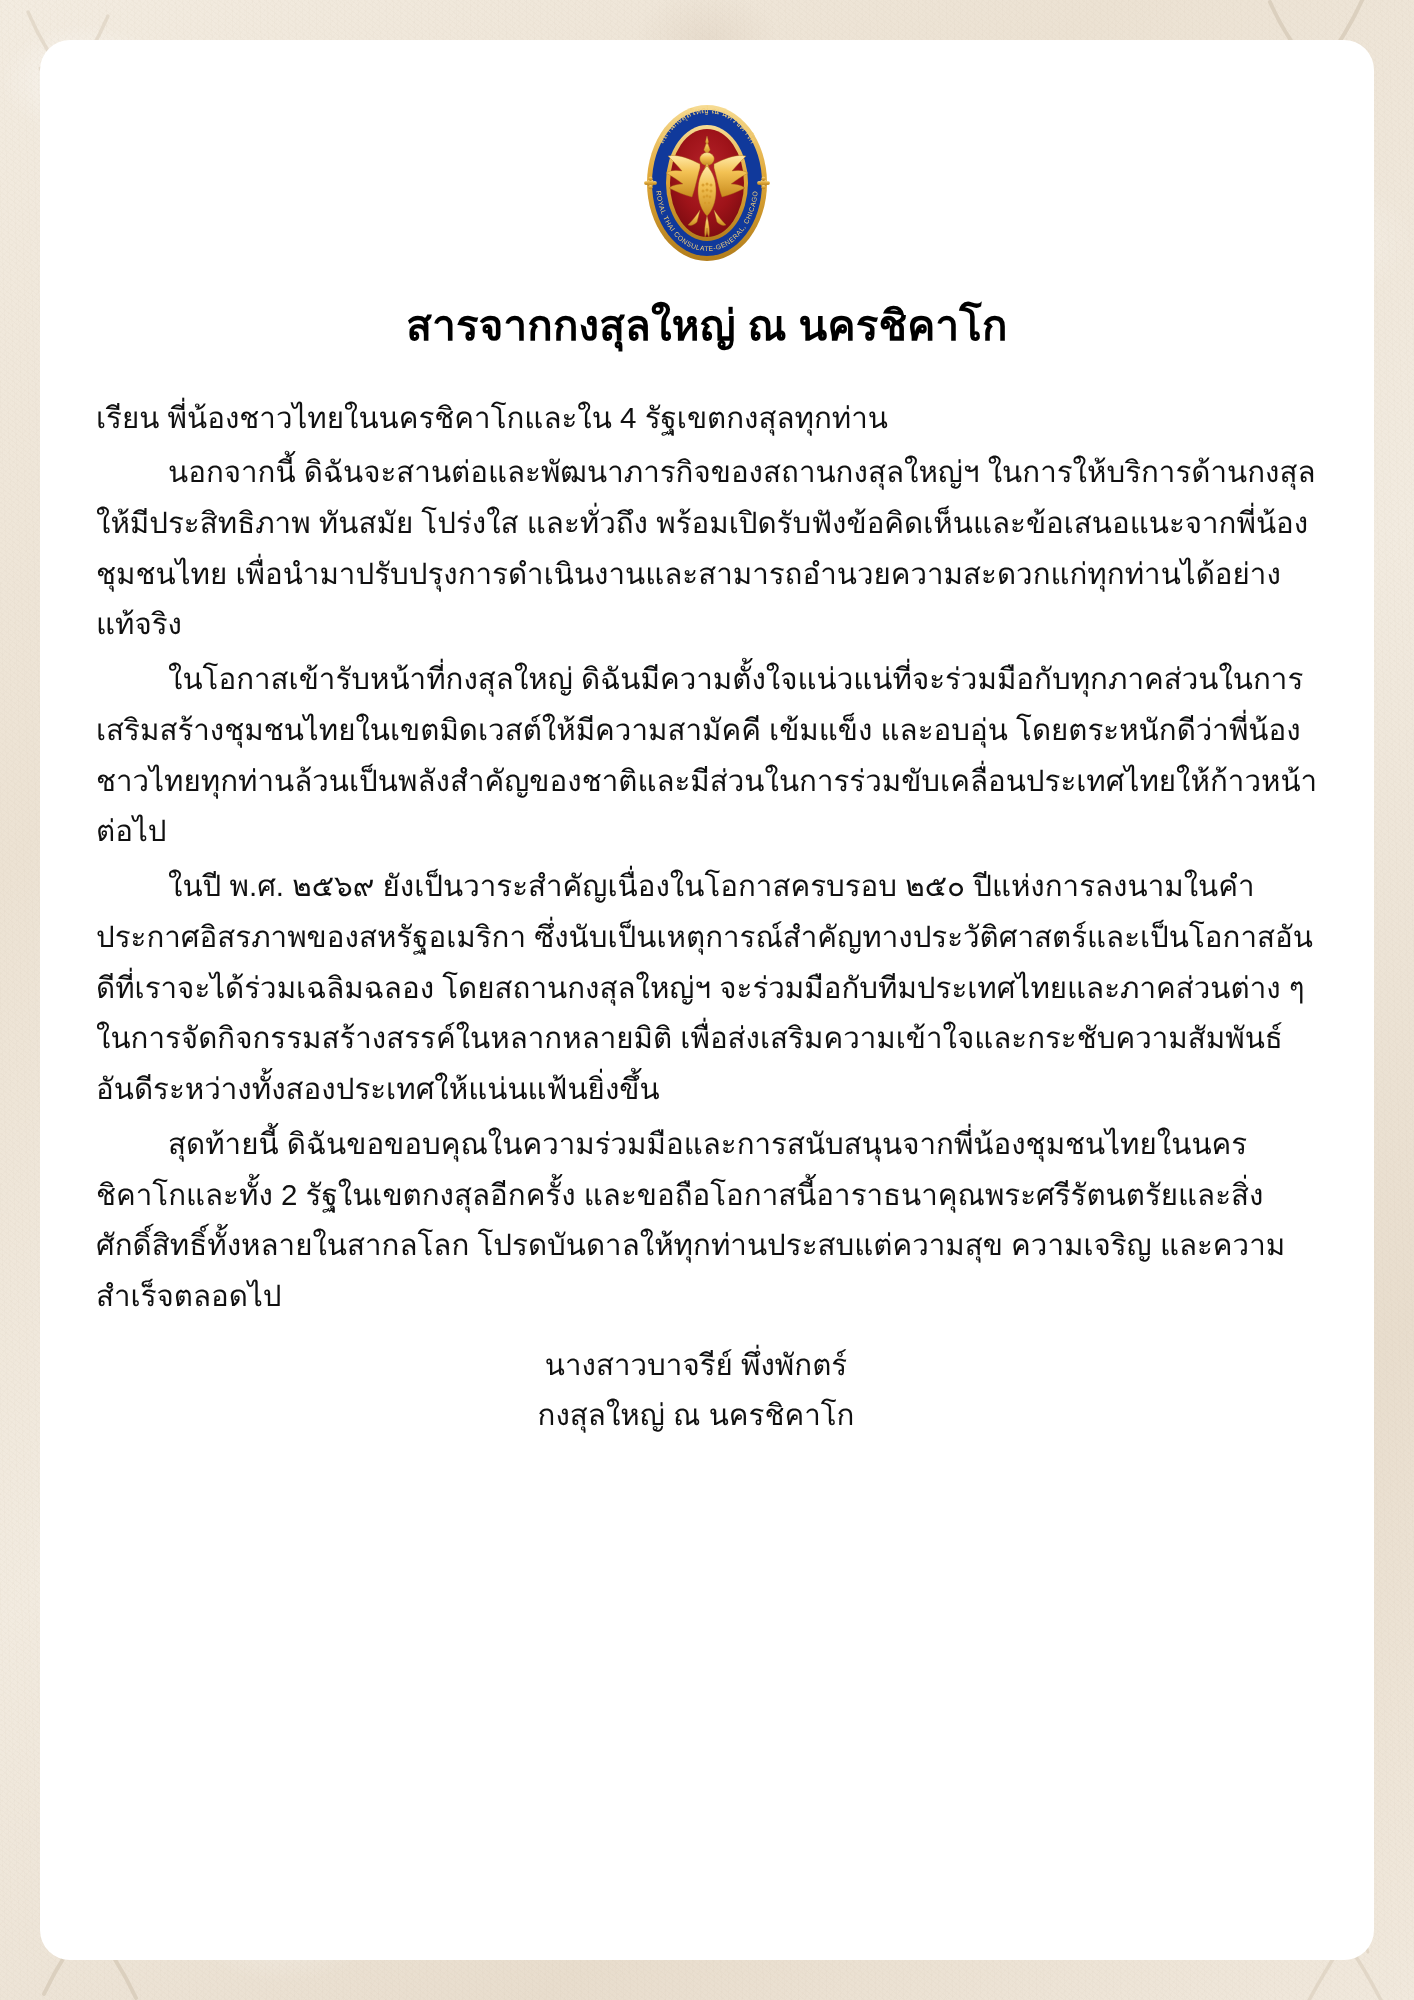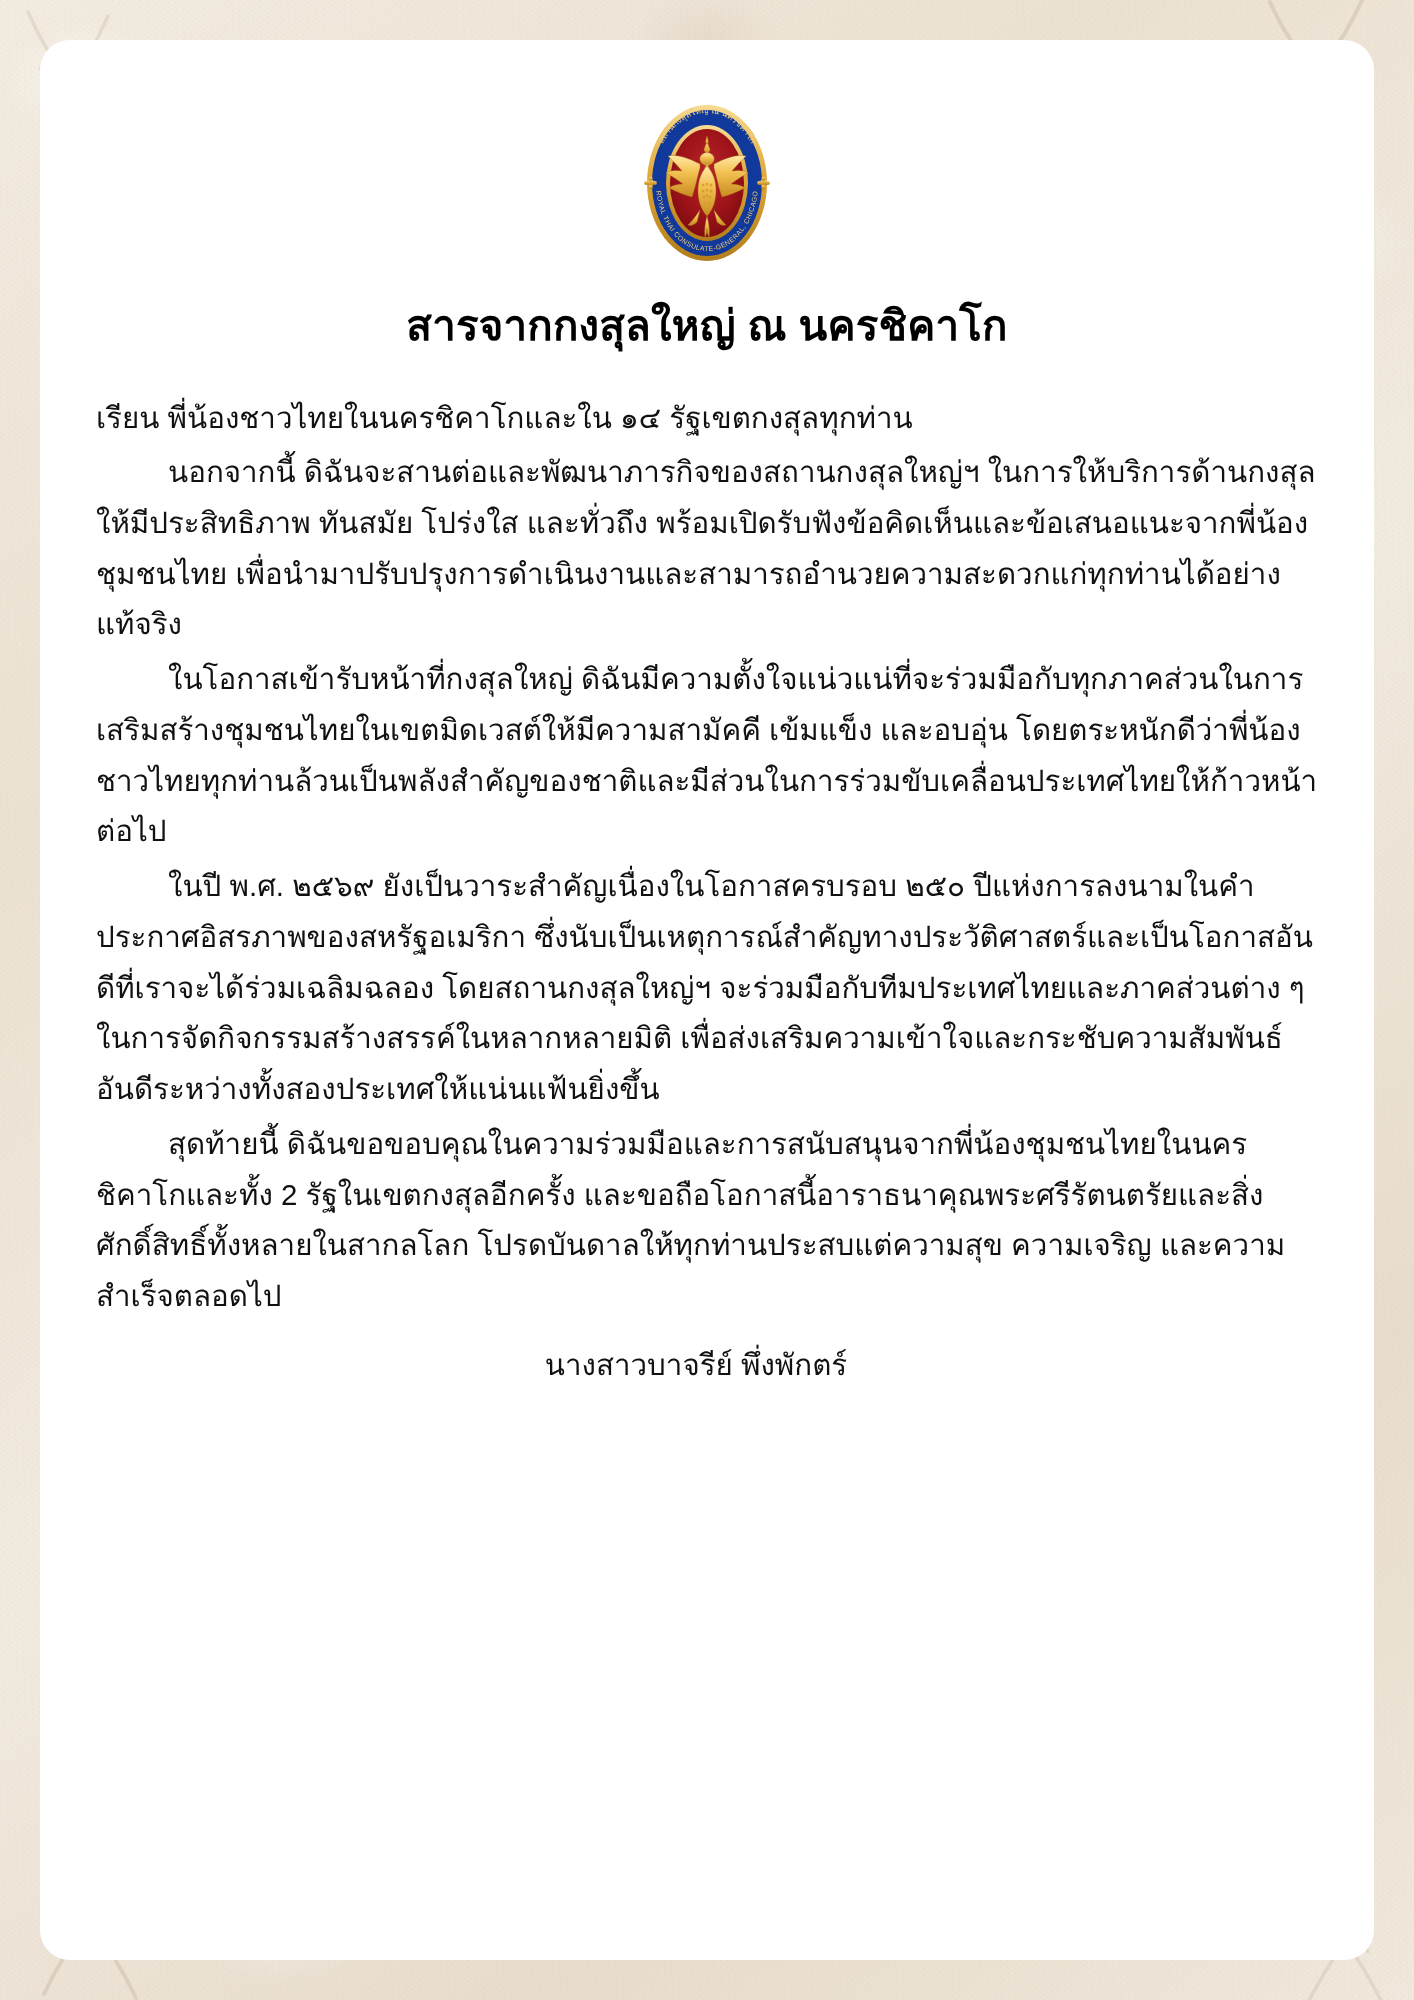--- a/index.html
+++ b/index.html
@@ -247,24 +247,25 @@
 
         <path d="M75 128 C73 136 72 143 73 149 C75 146 75 143 75 140
                  C75 143 75 146 77 149 C78 143 77 136 75 128 Z"></path>
       </g>
     </svg>
   </div>
 
   <h1 id="doc-title">สารจากกงสุลใหญ่ ณ นครชิคาโก</h1>
 
   <div id="doc-body">
-    <p class="para no-indent">เรียน พี่น้องชาวไทยในนครชิคาโกและใน ๑๔ รัฐเขตกงสุลทุกท่าน</p>
+    <p class="para no-indent">เรียน พี่น้องชาวไทยในนครชิคาโกและใน 4 รัฐเขตกงสุลทุกท่าน</p>
     <p class="para">นอกจากนี้ ดิฉันจะสานต่อและพัฒนาภารกิจของสถานกงสุลใหญ่ฯ ในการให้บริการด้านกงสุลให้มีประสิทธิภาพ ทันสมัย โปร่งใส และทั่วถึง พร้อมเปิดรับฟังข้อคิดเห็นและข้อเสนอแนะจากพี่น้องชุมชนไทย เพื่อนำมาปรับปรุงการดำเนินงานและสามารถอำนวยความสะดวกแก่ทุกท่านได้อย่างแท้จริง</p>
     <p class="para">ในโอกาสเข้ารับหน้าที่กงสุลใหญ่ ดิฉันมีความตั้งใจแน่วแน่ที่จะร่วมมือกับทุกภาคส่วนในการเสริมสร้างชุมชนไทยในเขตมิดเวสต์ให้มีความสามัคคี เข้มแข็ง และอบอุ่น โดยตระหนักดีว่าพี่น้องชาวไทยทุกท่านล้วนเป็นพลังสำคัญของชาติและมีส่วนในการร่วมขับเคลื่อนประเทศไทยให้ก้าวหน้าต่อไป</p>
     <p class="para">ในปี พ.ศ. ๒๕๖๙ ยังเป็นวาระสำคัญเนื่องในโอกาสครบรอบ ๒๕๐ ปีแห่งการลงนามในคำประกาศอิสรภาพของสหรัฐอเมริกา ซึ่งนับเป็นเหตุการณ์สำคัญทางประวัติศาสตร์และเป็นโอกาสอันดีที่เราจะได้ร่วมเฉลิมฉลอง โดยสถานกงสุลใหญ่ฯ จะร่วมมือกับทีมประเทศไทยและภาคส่วนต่าง ๆ ในการจัดกิจกรรมสร้างสรรค์ในหลากหลายมิติ เพื่อส่งเสริมความเข้าใจและกระชับความสัมพันธ์อันดีระหว่างทั้งสองประเทศให้แน่นแฟ้นยิ่งขึ้น</p>
     <p class="para">สุดท้ายนี้ ดิฉันขอขอบคุณในความร่วมมือและการสนับสนุนจากพี่น้องชุมชนไทยในนครชิคาโกและทั้ง 2 รัฐในเขตกงสุลอีกครั้ง และขอถือโอกาสนี้อาราธนาคุณพระศรีรัตนตรัยและสิ่งศักดิ์สิทธิ์ทั้งหลายในสากลโลก โปรดบันดาลให้ทุกท่านประสบแต่ความสุข ความเจริญ และความสำเร็จตลอดไป</p>
   </div>
 
   <div id="signature-block">
     <p class="sig-line">นางสาวบาจรีย์ พึ่งพักตร์</p>
+    <p class="sig-line">กงสุลใหญ่ ณ นครชิคาโก</p>
   </div>
 
 </div>
 
 </body></html>

